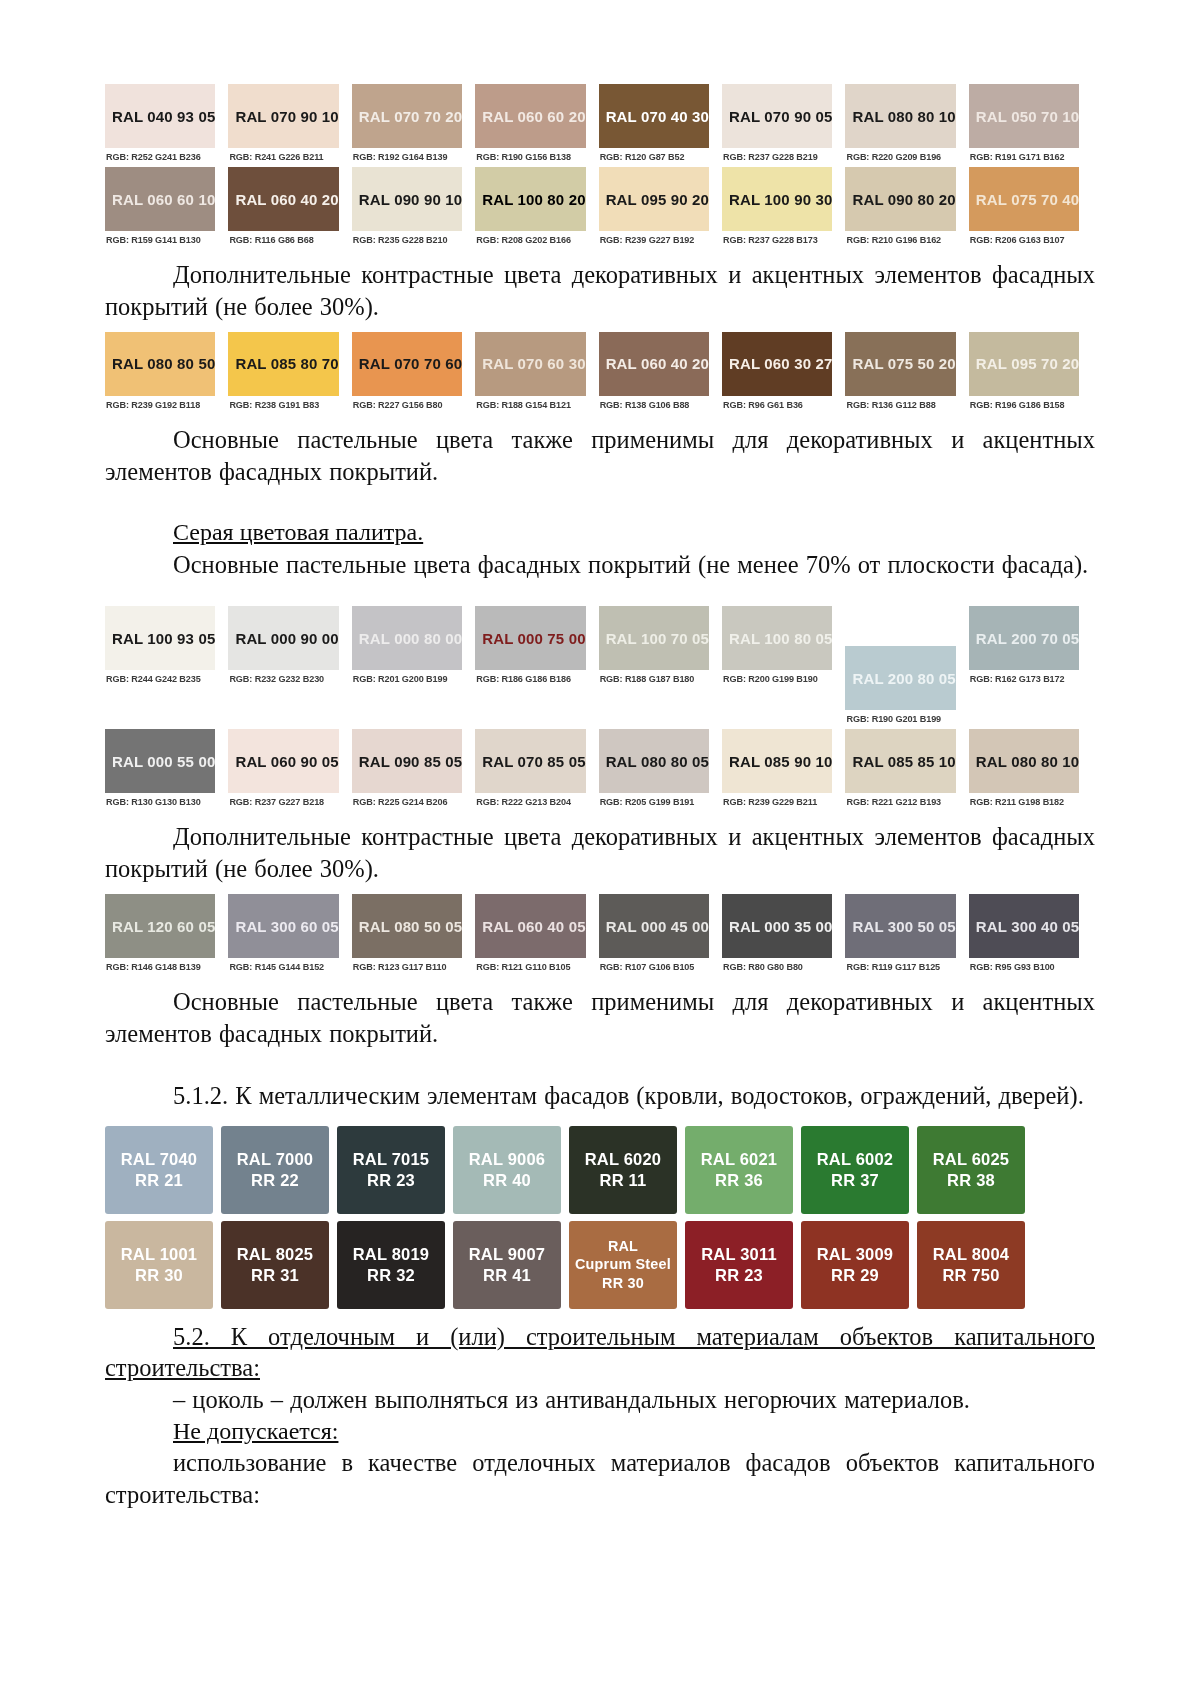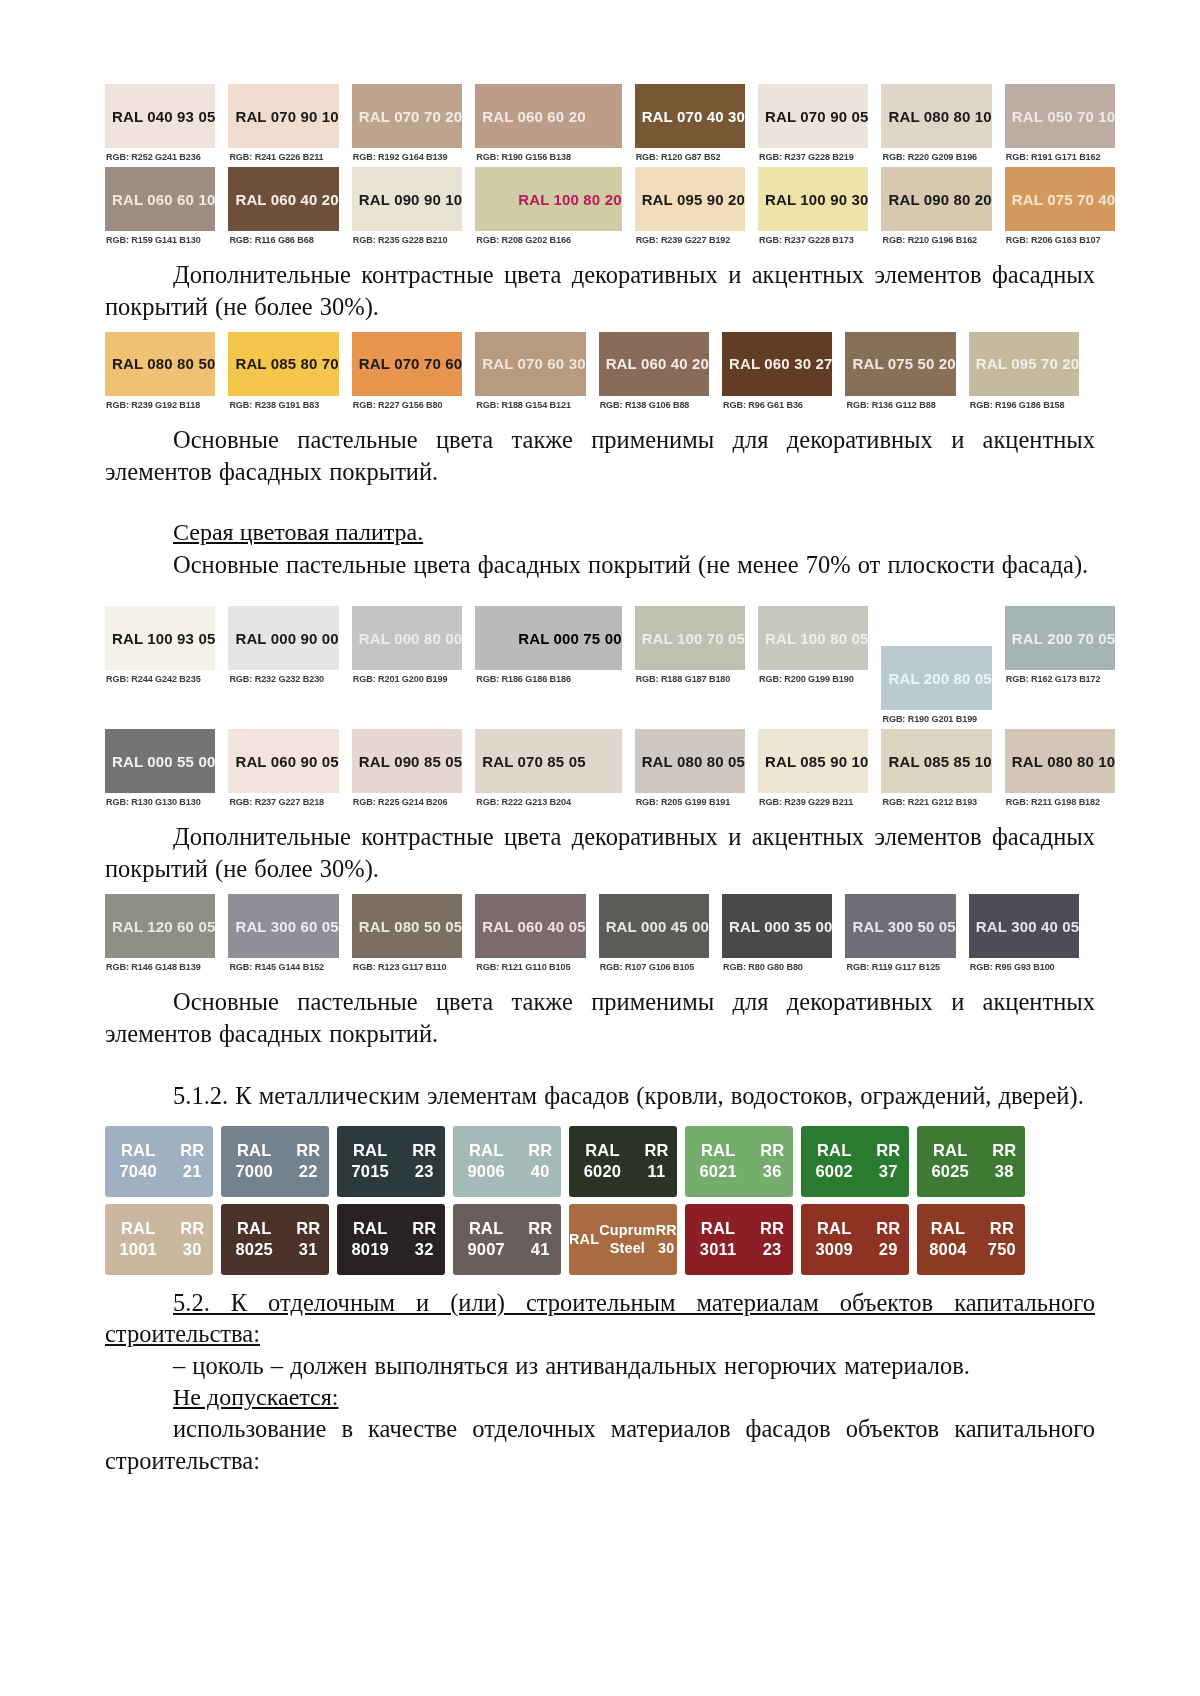--- a/index.html
+++ b/index.html
@@ -86,24 +86,24 @@
 
   
   .metal-grid {
     display: grid;
     grid-template-columns: repeat(8, 1fr);
     column-gap: 8px;
     row-gap: 7px;
     width: 920px;
   }
   .metal-chip {
-    height: 71px;
+    height: 88px;
     border-radius: 3px;
     display: flex;
-    flex-direction: row;
+    flex-direction: column;
     align-items: center;
     justify-content: center;
     box-sizing: border-box;
     font-family: "Liberation Sans", "DejaVu Sans", sans-serif;
     font-size: 16.5px;
     font-weight: bold;
     line-height: 1.28;
     text-align: center;
     letter-spacing: 0.2px;
   }
@@ -178,21 +178,21 @@
         <div class="swatch-rgb">RGB: R116 G86 B68</div>
       </div>
       <div class="swatch-cell">
         <div class="swatch-chip" style="background: rgb(233, 227, 211);">
           <span class="swatch-name" style="color: rgb(26, 26, 26);">RAL 090 90 10</span>
         </div>
         <div class="swatch-rgb">RGB: R235 G228 B210</div>
       </div>
       <div class="swatch-cell">
         <div class="swatch-chip" style="background: rgb(210, 204, 166);">
-          <span class="swatch-name" style="color: #be185d; margin-left: 36px;">RAL 100 80 20</span>
+          <span class="swatch-name" style="color: #000000;">RAL 100 80 20</span>
         </div>
         <div class="swatch-rgb">RGB: R208 G202 B166</div>
       </div>
       <div class="swatch-cell">
         <div class="swatch-chip" style="background: rgb(241, 221, 184);">
           <span class="swatch-name" style="color: rgb(26, 26, 26);">RAL 095 90 20</span>
         </div>
         <div class="swatch-rgb">RGB: R239 G227 B192</div>
       </div>
       <div class="swatch-cell">
@@ -292,21 +292,21 @@
         <div class="swatch-rgb">RGB: R232 G232 B230</div>
       </div>
       <div class="swatch-cell">
         <div class="swatch-chip" style="background: rgb(196, 195, 198);">
           <span class="swatch-name" style="color: rgb(237, 236, 236);">RAL 000 80 00</span>
         </div>
         <div class="swatch-rgb">RGB: R201 G200 B199</div>
       </div>
       <div class="swatch-cell">
         <div class="swatch-chip" style="background: rgb(186, 186, 186);">
-          <span class="swatch-name" style="color: #000000; margin-left: 36px;">RAL 000 75 00</span>
+          <span class="swatch-name" style="color: #7f1d1d;">RAL 000 75 00</span>
         </div>
         <div class="swatch-rgb">RGB: R186 G186 B186</div>
       </div>
       <div class="swatch-cell">
         <div class="swatch-chip" style="background: rgb(191, 191, 178);">
           <span class="swatch-name" style="color: rgb(238, 238, 230);">RAL 100 70 05</span>
         </div>
         <div class="swatch-rgb">RGB: R188 G187 B180</div>
       </div>
       <div class="swatch-cell">

